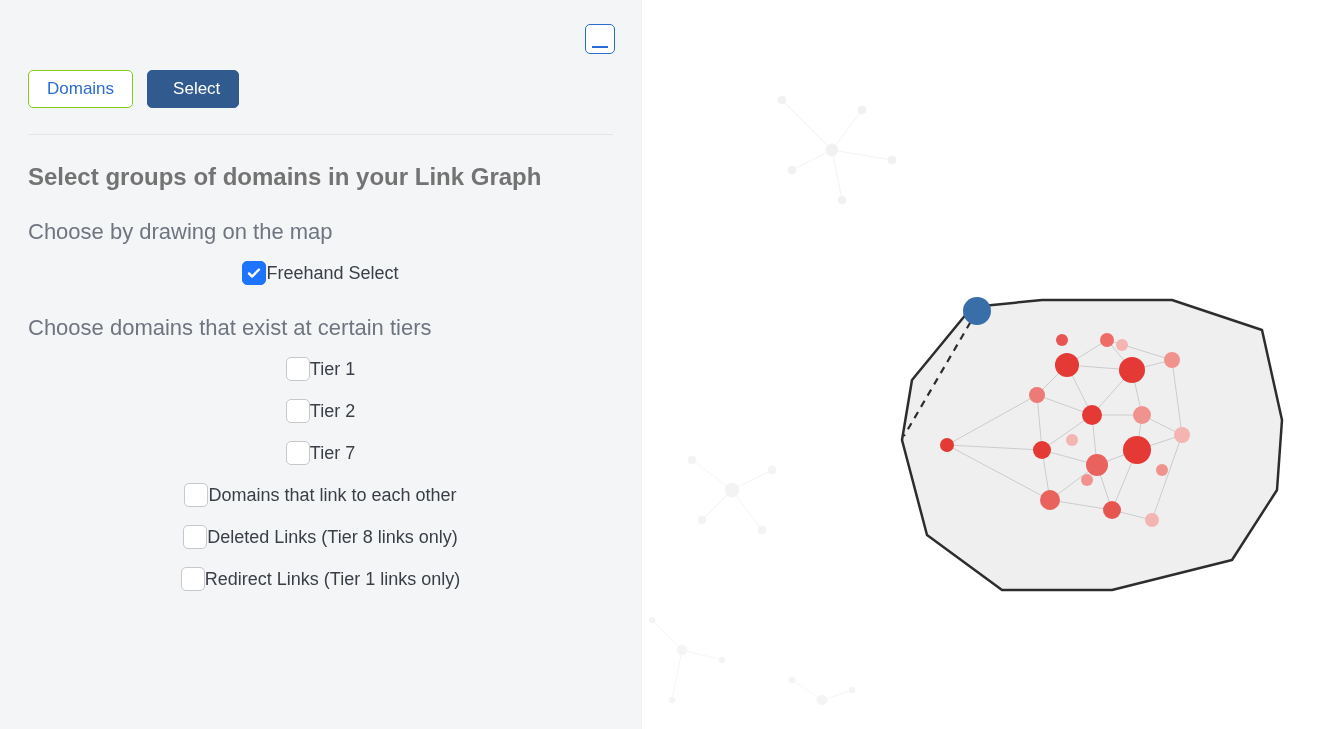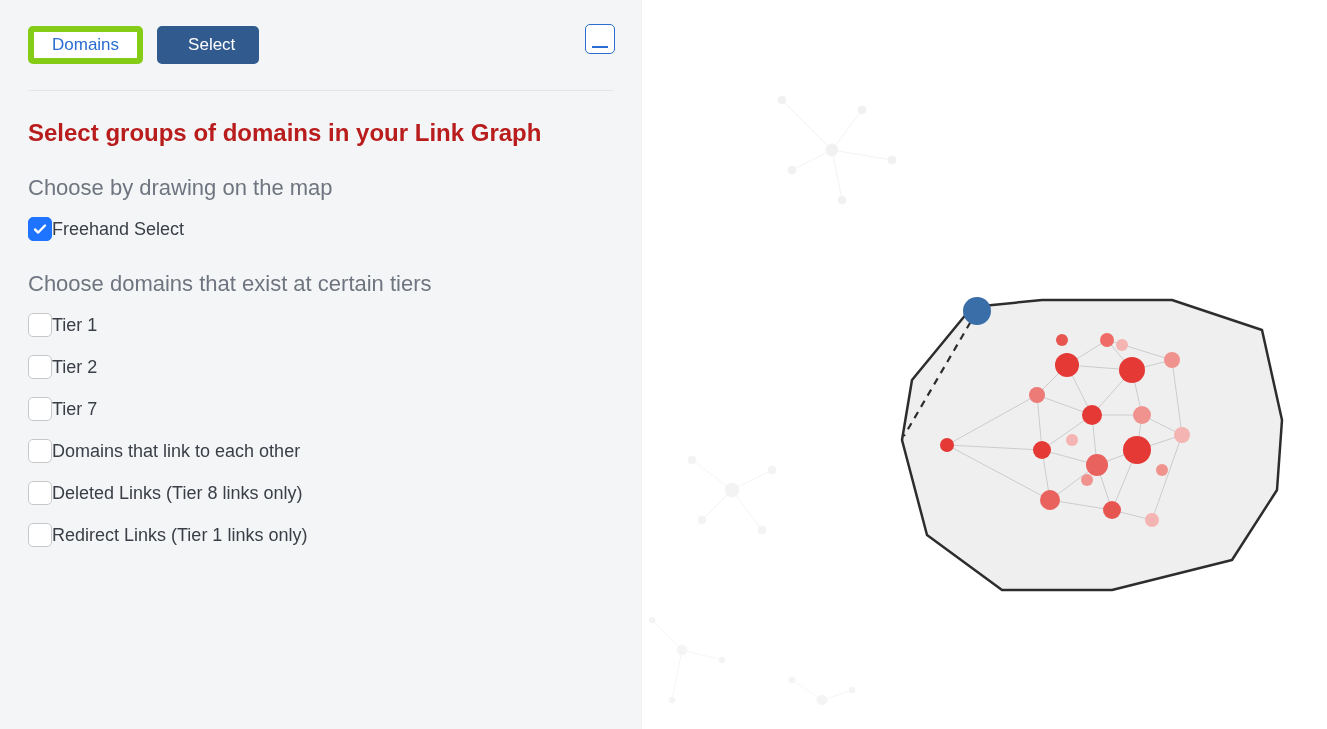--- a/index.html
+++ b/index.html
@@ -34,29 +34,30 @@
     align-items: center;
     gap: 14px;
     padding-bottom: 26px;
     border-bottom: 1px solid #e4e5e7;
     margin-bottom: 28px;
   }
   .tab {
     height: 38px;
     padding: 0 18px;
     border-radius: 5px;
-    border: 6px solid #84cc16;
+    border: 1px solid #84cc16;
     font-size: 17px;
     display: inline-flex;
     align-items: center;
     justify-content: center;
     cursor: pointer;
     user-select: none;
     background: #ffffff;
     color: #2a6cd1;
+    margin-top: 44px;
   }
   .tab.selected {
     background: #315b8f;
     border-color: #315b8f;
     color: #ffffff;
     padding-left: 25px;
   }
   .collapse-box {
     position: absolute;
     top: 24px;
@@ -73,34 +74,35 @@
     padding-bottom: 5px;
   }
   .collapse-box .bar {
     width: 16px;
     height: 2px;
     background: #2a6cd1;
   }
   .panel-title {
     font-size: 24px;
     font-weight: 700;
-    color: #b91c1c;
+    color: #737373;
     margin-bottom: 28px;
   }
   .section-label {
     font-size: 22px;
     color: #6f7580;
     margin-bottom: 16px;
     margin-top: 30px;
   }
   .section-label.first { margin-top: 0; }
   .check-row {
     display: flex;
     align-items: center;
     margin-bottom: 18px;
+    justify-content: center;
   }
   .cbox {
     width: 24px;
     height: 24px;
     border-radius: 5px;
     border: 1.5px solid #c6c8cc;
     background: #ffffff;
     cursor: pointer;
     display: inline-flex;
     align-items: center;

